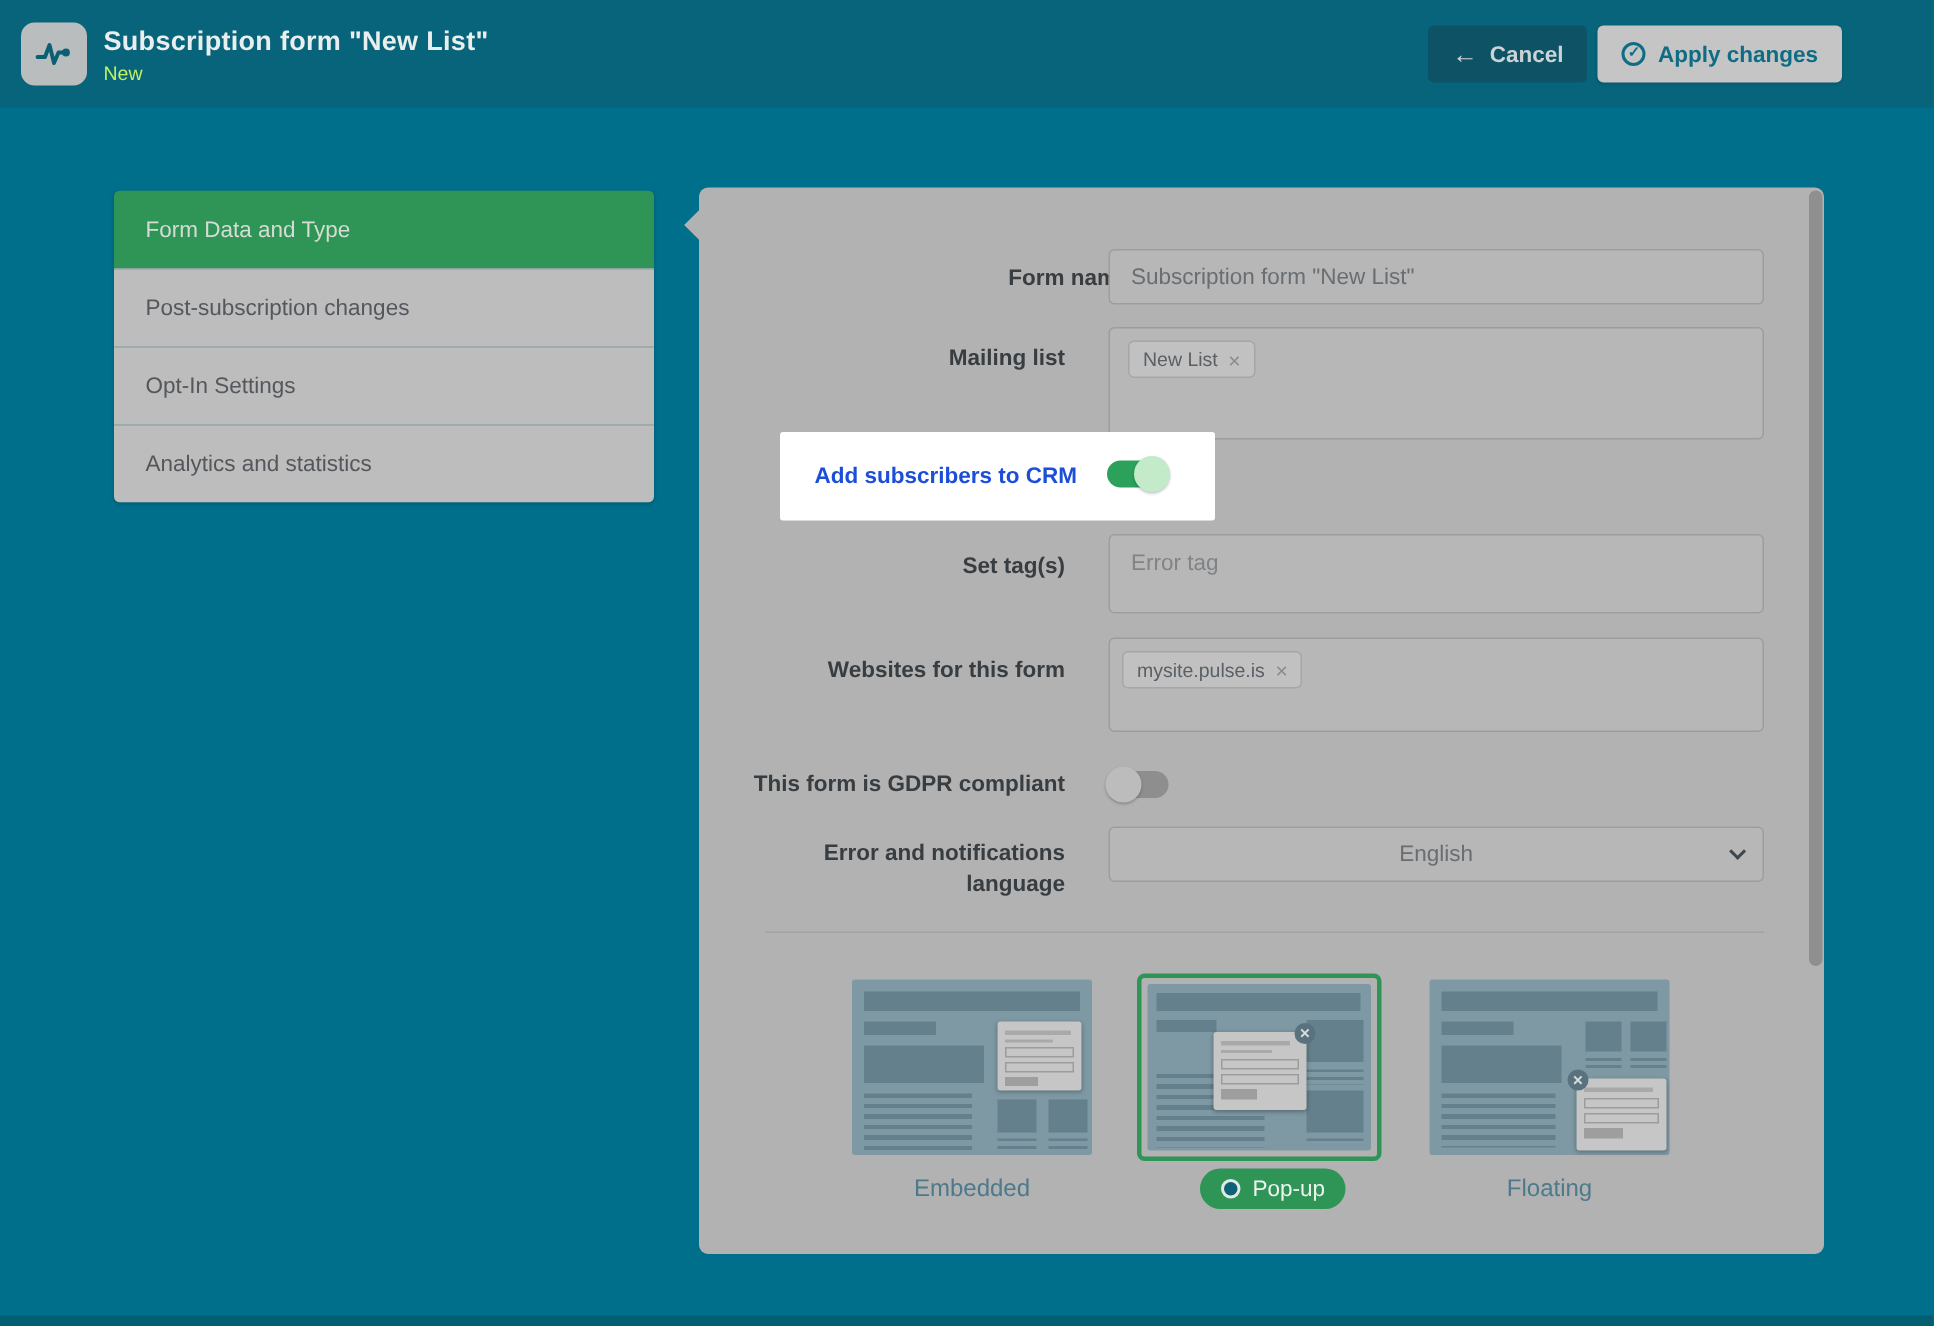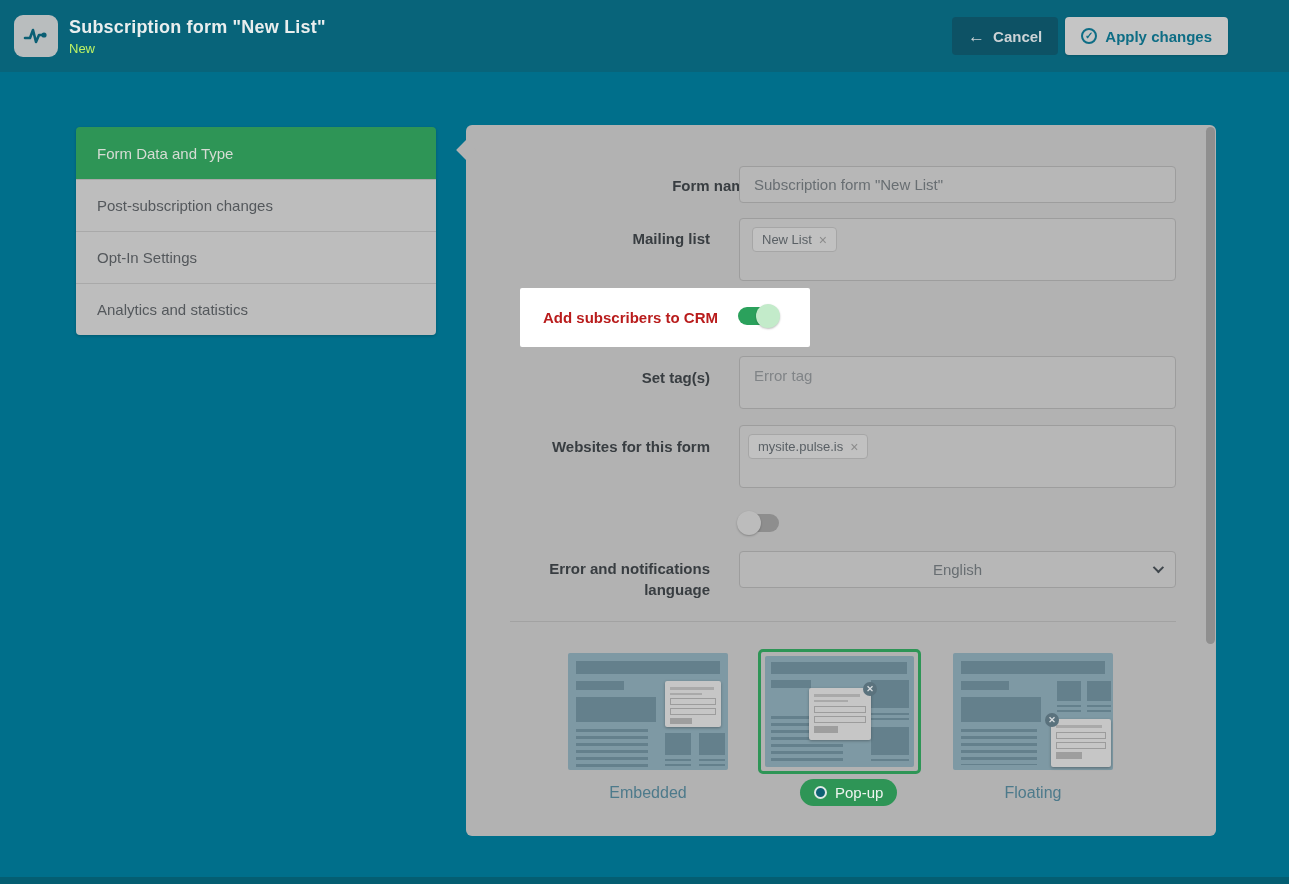--- a/index.html
+++ b/index.html
@@ -86,21 +86,21 @@
     padding:4px 9px; color:#5a6065; font-size:13px; cursor:default;
   }
   .tag .x { color:#8b8b8b; font-size:14px; line-height:1; cursor:pointer; }
   .placeholder { color:#808487; font-size:15px; padding:10px 14px; }
 
   .highlight {
     position:absolute; left:54px; top:163px; width:290px; height:59px;
     background:#ffffff; border-radius:2px;
     display:flex; align-items:center;
   }
-  .highlight .hl-label { margin-left:23px; color:#b91c1c; font-size:15px; font-weight:bold; }
+  .highlight .hl-label { margin-left:23px; color:#1d4ed8; font-size:15px; font-weight:bold; }
 
   .toggle { position:relative; width:40px; height:18px; border-radius:9px; cursor:pointer; }
   .toggle.on  { background:#2ba15c; }
   .toggle.off { background:#8e8e8e; }
   .knob {
     position:absolute; top:-3px; width:24px; height:24px; border-radius:50%;
     box-shadow:0 1px 2px rgba(0,0,0,.25);
   }
   .toggle.on  .knob { right:-2px; background:#c3ebca; }
   .toggle.off .knob { left:-2px;  background:#bcbcbc; }
@@ -199,21 +199,21 @@
 </div>
 
 <div class="panel">
   <div class="panel-arrow"></div>
   <div class="scrollbar"></div>
 
   <div class="form-label" style="top:50px;margin-left:43px;">Form name</div>
   <input class="text-input" value="Subscription form &quot;New List&quot;" style="">
 
   <div class="form-label" style="top:103px;">Mailing list</div>
-  <div class="field tagbox" style="top:93px; height:63px;padding-left:12px;">
+  <div class="field tagbox" style="top:93px; height:75px;padding-left:12px;">
     <span class="tag">
       <span>New List</span>
       <span class="x">×</span>
     </span>
   </div>
 
   <div class="highlight">
     <span class="hl-label">Add subscribers to CRM</span>
     <div class="toggle on toggle-abs" style="left:218px; top:19px;">
       <div class="knob"></div>
@@ -226,20 +226,21 @@
   </div>
 
   <div class="form-label" style="top:311px;">Websites for this form</div>
   <div class="field tagbox" style="top:300px; height:63px;">
     <span class="tag">
       <span>mysite.pulse.is</span>
       <span class="x">×</span>
     </span>
   </div>
 
+  <div class="form-label" style="top:387px;">This form is GDPR compliant</div>
   <div class="toggle off toggle-abs" style="left:273px; top:389px; position:absolute;">
     <div class="knob"></div>
   </div>
 
   <div class="form-label" style="top:433px; width:200px; left:44px;">Error and notifications language</div>
   <div class="select">
     <span>English</span>
     <span class="chevron"></span>
   </div>
 

